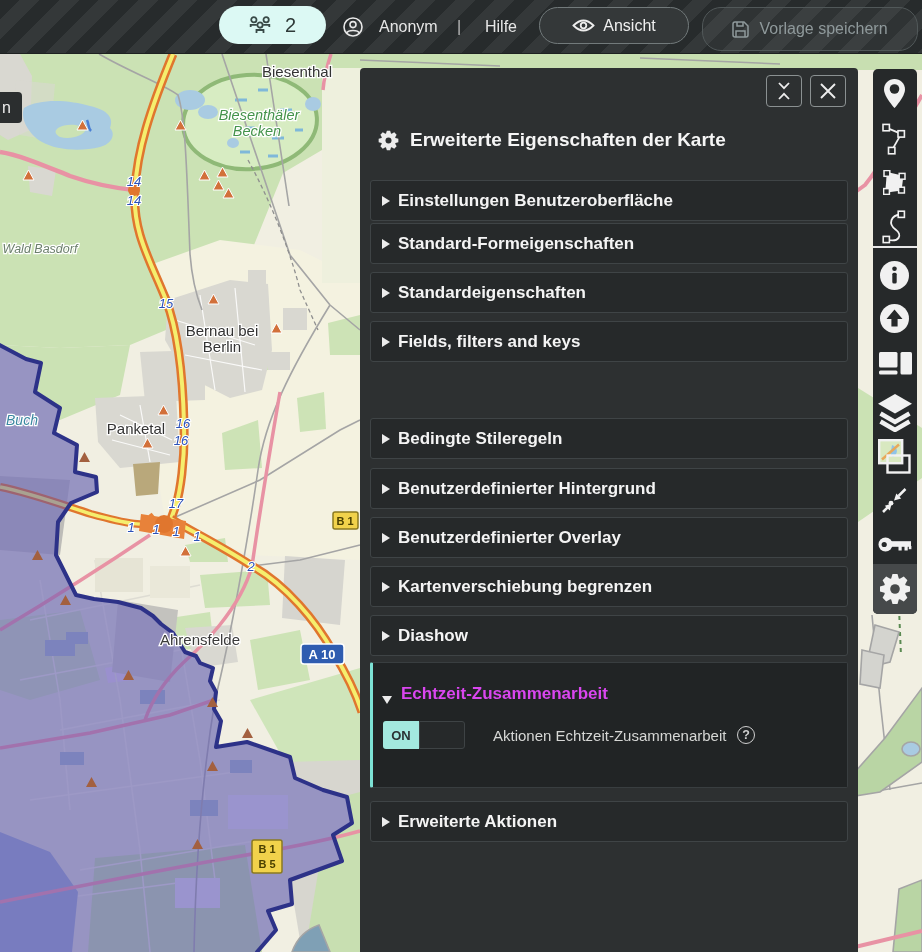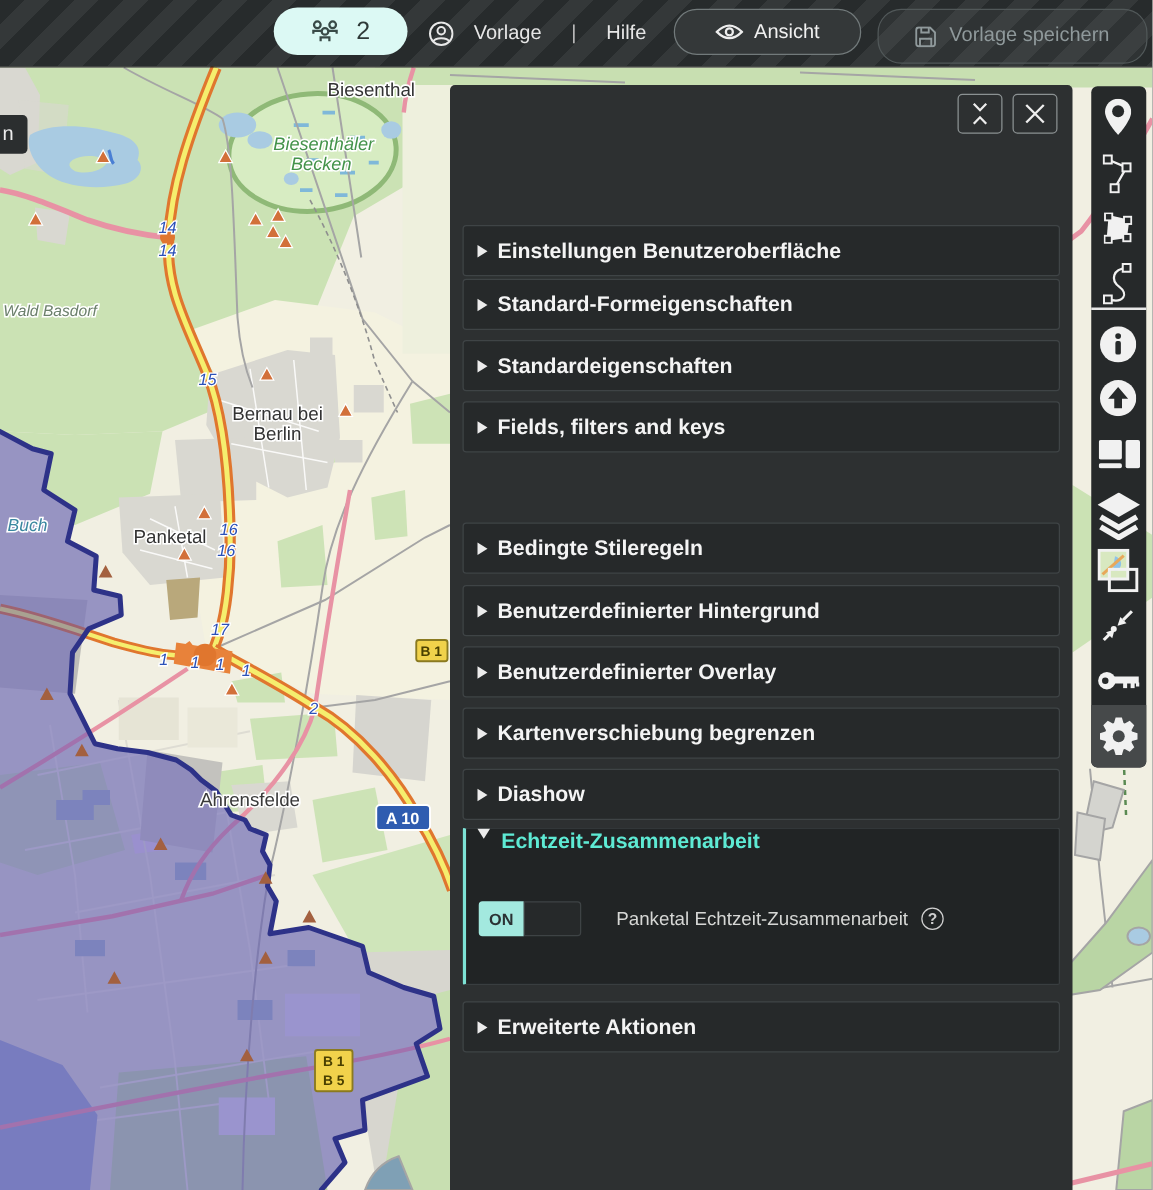--- a/index.html
+++ b/index.html
@@ -21,21 +21,21 @@
 #btncol{left:406px}#btnx{left:450px}
 .pbtn svg{position:absolute;left:50%;top:50%;transform:translate(-50%,-50%)}
 #ptitle{position:absolute;left:18px;top:58px;height:28px;display:flex;align-items:center;gap:11px;
  color:#f5f5f5;font-size:19px;font-weight:bold}
 .sec{position:absolute;left:10px;width:478px;height:41px;background:#26292a;border:1px solid #3f4446;border-radius:3px;
  display:flex;align-items:center;color:#f4f4f4;font-size:17px;font-weight:bold}
 .sec .tri{width:0;height:0;border-left:8px solid #ececec;border-top:5px solid transparent;border-bottom:5px solid transparent;
  margin-left:11px;margin-right:8px}
 #xblock{position:absolute;left:10px;top:594px;width:478px;height:126px;background:#212425;border:1px solid #393e40;
  border-left:3px solid #7de2d5;border-radius:2px}
-#xhead{position:absolute;left:0;top:0;width:100%;height:41px;display:flex;align-items:flex-start;color:#5eead4;
+#xhead{position:absolute;left:0;top:0;width:100%;height:41px;display:flex;align-items:flex-end;color:#d946ef;
  font-size:17px;font-weight:bold}
 #xhead .trid{width:0;height:0;border-top:8px solid #ececec;border-left:5px solid transparent;border-right:5px solid transparent;
  margin-left:9px;margin-right:9px}
 #toggle{position:absolute;left:10px;top:58px;width:91px;height:28px;display:flex}
 #toggle .on{width:36px;height:28px;background:#a3e9df;color:#2b3234;font-size:13px;font-weight:bold;
  display:flex;align-items:center;justify-content:center;border-radius:3px 0 0 3px}
 #toggle .off{width:46px;height:28px;background:#26292a;border:1px solid #3e4345;border-radius:0 3px 3px 0}
 #xlabel{position:absolute;left:120px;top:58px;height:28px;display:flex;align-items:center;color:#d6d7d5;font-size:15px}
 #qmark{position:absolute;left:364px;top:63px;width:18px;height:18px;border:1.7px solid #cfcfcf;border-radius:50%;
  color:#cfcfcf;font-size:12.5px;font-weight:bold;display:flex;align-items:center;justify-content:center}
@@ -207,21 +207,21 @@
           <path d="M18.8,10.4 V8.3 H13"></path>
           <path d="M6.7,16 V13.2 H13.3 V16"></path>
   </svg>
   <span class="num">2</span>
  </div>
  <svg style="position:absolute;left:343px;top:17px" width="20" height="20" viewBox="0 0 20 20" fill="none" stroke="#e8e8e8" stroke-width="1.6">
   <circle cx="10" cy="10" r="9"></circle>
         <circle cx="10" cy="7.6" r="3"></circle>
         <path d="M3.6,16.3 C5.2,12.6 14.8,12.6 16.4,16.3"></path>
  </svg>
- <div class="tbtxt" style="left:379px">Vorlage</div>
+ <div class="tbtxt" style="left:379px">Anonym</div>
  <div class="tbtxt" style="left:457px;color:#bcbcbc">|</div>
  <div class="tbtxt" style="left:485px">Hilfe</div>
  <div id="ansicht">
   <svg width="23" height="15" viewBox="0 0 23 15" fill="none" stroke="#ededed" stroke-width="1.8">
    <path d="M1.5,7.5 Q11.5,-2.5 21.5,7.5 Q11.5,17.5 1.5,7.5 Z"></path>
           <circle cx="11.5" cy="7.5" r="2.8"></circle>
   </svg>
   <span>Ansicht</span>
  </div>
  <div id="vorlage">
@@ -239,36 +239,43 @@
   <svg width="30" height="26" viewBox="0 0 30 26" fill="none" stroke="#ededed" stroke-width="1.8">
    <path d="M10,5 L15,10.2 L20,5"></path>
           <path d="M10,21 L15,15.8 L20,21"></path>
   </svg>
  </button>
  <button class="pbtn" id="btnx">
   <svg width="30" height="26" viewBox="0 0 30 26" fill="none" stroke="#ededed" stroke-width="1.9">
    <path d="M8,6 L22,20 M22,6 L8,20"></path>
   </svg>
  </button>
+ <div id="ptitle">
+  <svg width="21" height="21" viewBox="0 0 32 32" fill="#ececec">
+   <path d="M31.0,13.5 L31.0,18.5 L26.6,19.8 L26.2,20.8 L28.4,24.8 L24.8,28.4 L20.8,26.2 L19.8,26.6 L18.5,31.0 L13.5,31.0 L12.2,26.6 L11.2,26.2 L7.2,28.4 L3.6,24.8 L5.8,20.8 L5.4,19.8 L1.0,18.5 L1.0,13.5 L5.4,12.2 L5.8,11.2 L3.6,7.2 L7.2,3.6 L11.2,5.8 L12.2,5.4 L13.5,1.0 L18.5,1.0 L19.8,5.4 L20.8,5.8 L24.8,3.6 L28.4,7.2 L26.2,11.2 L26.6,12.2 Z"></path>
+   <circle cx="16" cy="16" r="4.6" fill="#2d3031"></circle>
+  </svg>
+  <span>Erweiterte Eigenschaften der Karte</span>
+ </div>
  <div class="sec" style="top:112px"><span class="tri"></span>Einstellungen Benutzeroberfläche</div>
  <div class="sec" style="top:155px"><span class="tri"></span>Standard-Formeigenschaften</div>
  <div class="sec" style="top:204px"><span class="tri"></span>Standardeigenschaften</div>
  <div class="sec" style="top:253px"><span class="tri"></span>Fields, filters and keys</div>
  <div class="sec" style="top:350px"><span class="tri"></span>Bedingte Stileregeln</div>
  <div class="sec" style="top:400px"><span class="tri"></span>Benutzerdefinierter Hintergrund</div>
  <div class="sec" style="top:449px"><span class="tri"></span>Benutzerdefinierter Overlay</div>
  <div class="sec" style="top:498px"><span class="tri"></span>Kartenverschiebung begrenzen</div>
  <div class="sec" style="top:547px"><span class="tri"></span>Diashow</div>
  <div id="xblock">
   <div id="xhead"><span class="trid"></span>Echtzeit-Zusammenarbeit</div>
   <div id="toggle">
           <div class="on">ON</div>
           <div class="off"></div>
         </div>
-  <div id="xlabel">Panketal Echtzeit-Zusammenarbeit</div>
+  <div id="xlabel">Aktionen Echtzeit-Zusammenarbeit</div>
   <div id="qmark">?</div>
  </div>
  <div class="sec" style="top:733px"><span class="tri"></span>Erweiterte Aktionen</div>
 </div>
 
 <div id="toolbar">
  <div id="gearblock"></div>
  <div id="tsep"></div>
  <svg class="ticon" style="left:11px;top:10px" width="21" height="29" viewBox="0 0 21 29">
   <path d="M10.5,0 C4.7,0 0,4.7 0,10.4 C0,17.5 10.5,29 10.5,29 C10.5,29 21,17.5 21,10.4 C21,4.7 16.3,0 10.5,0 Z" fill="#f1f1f1"></path>

